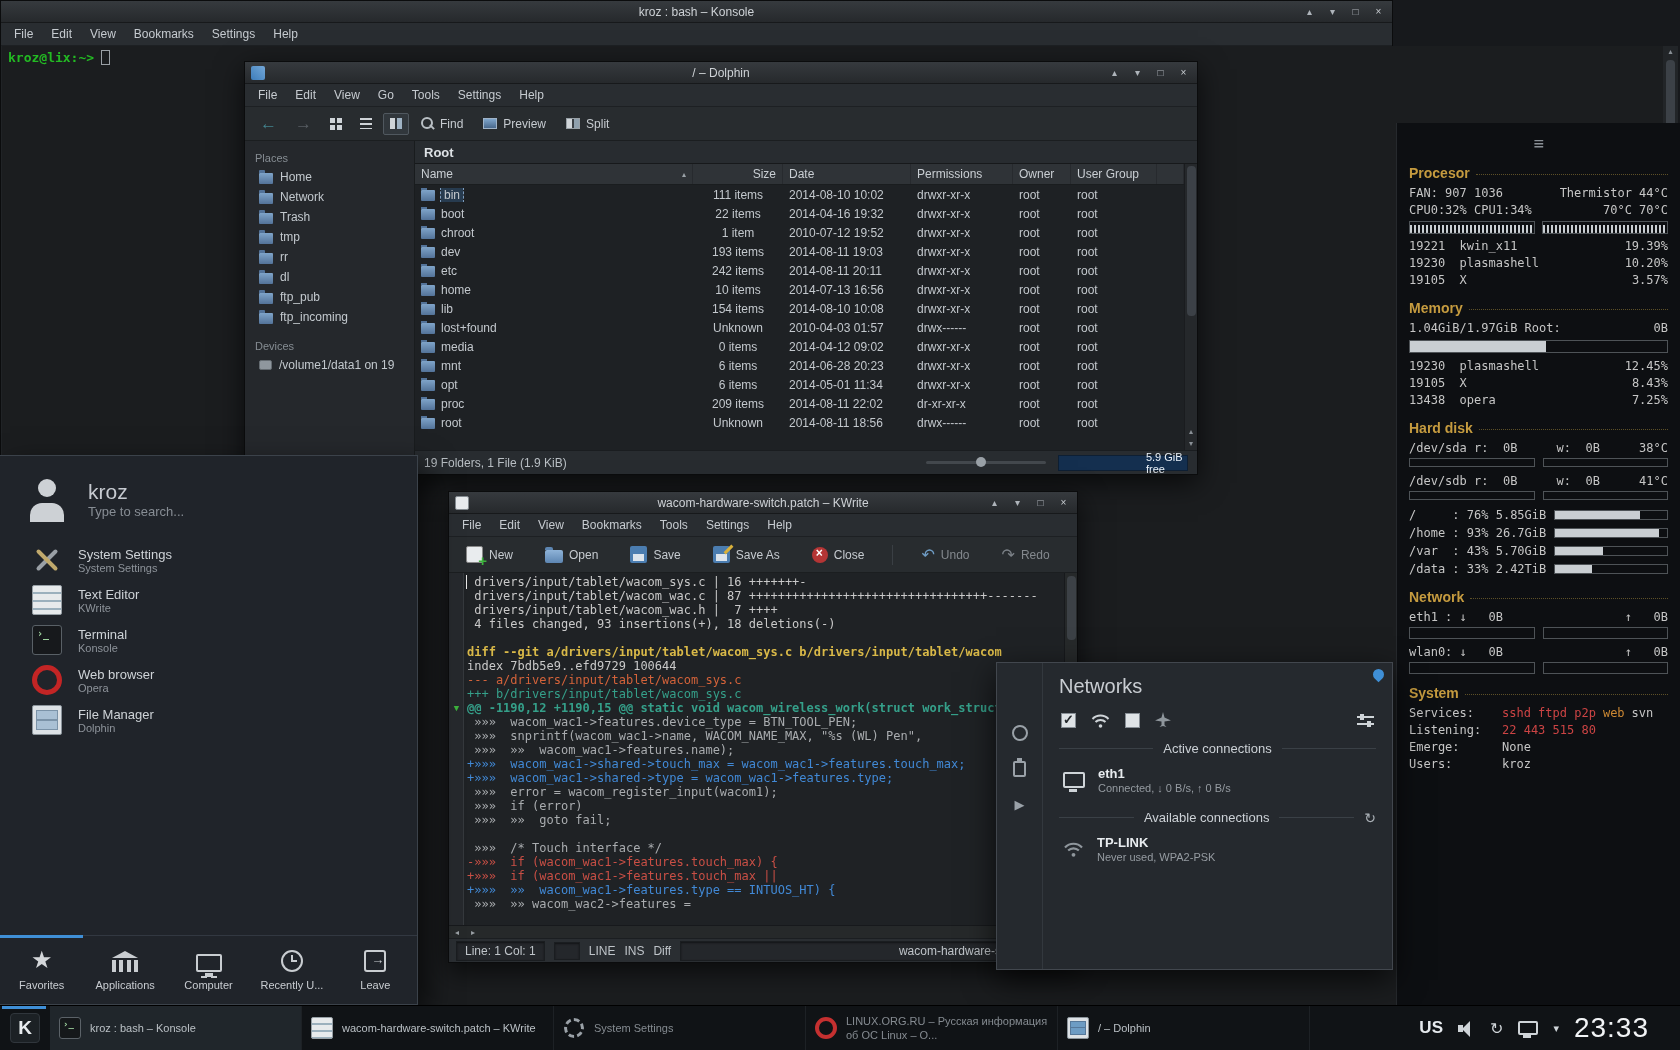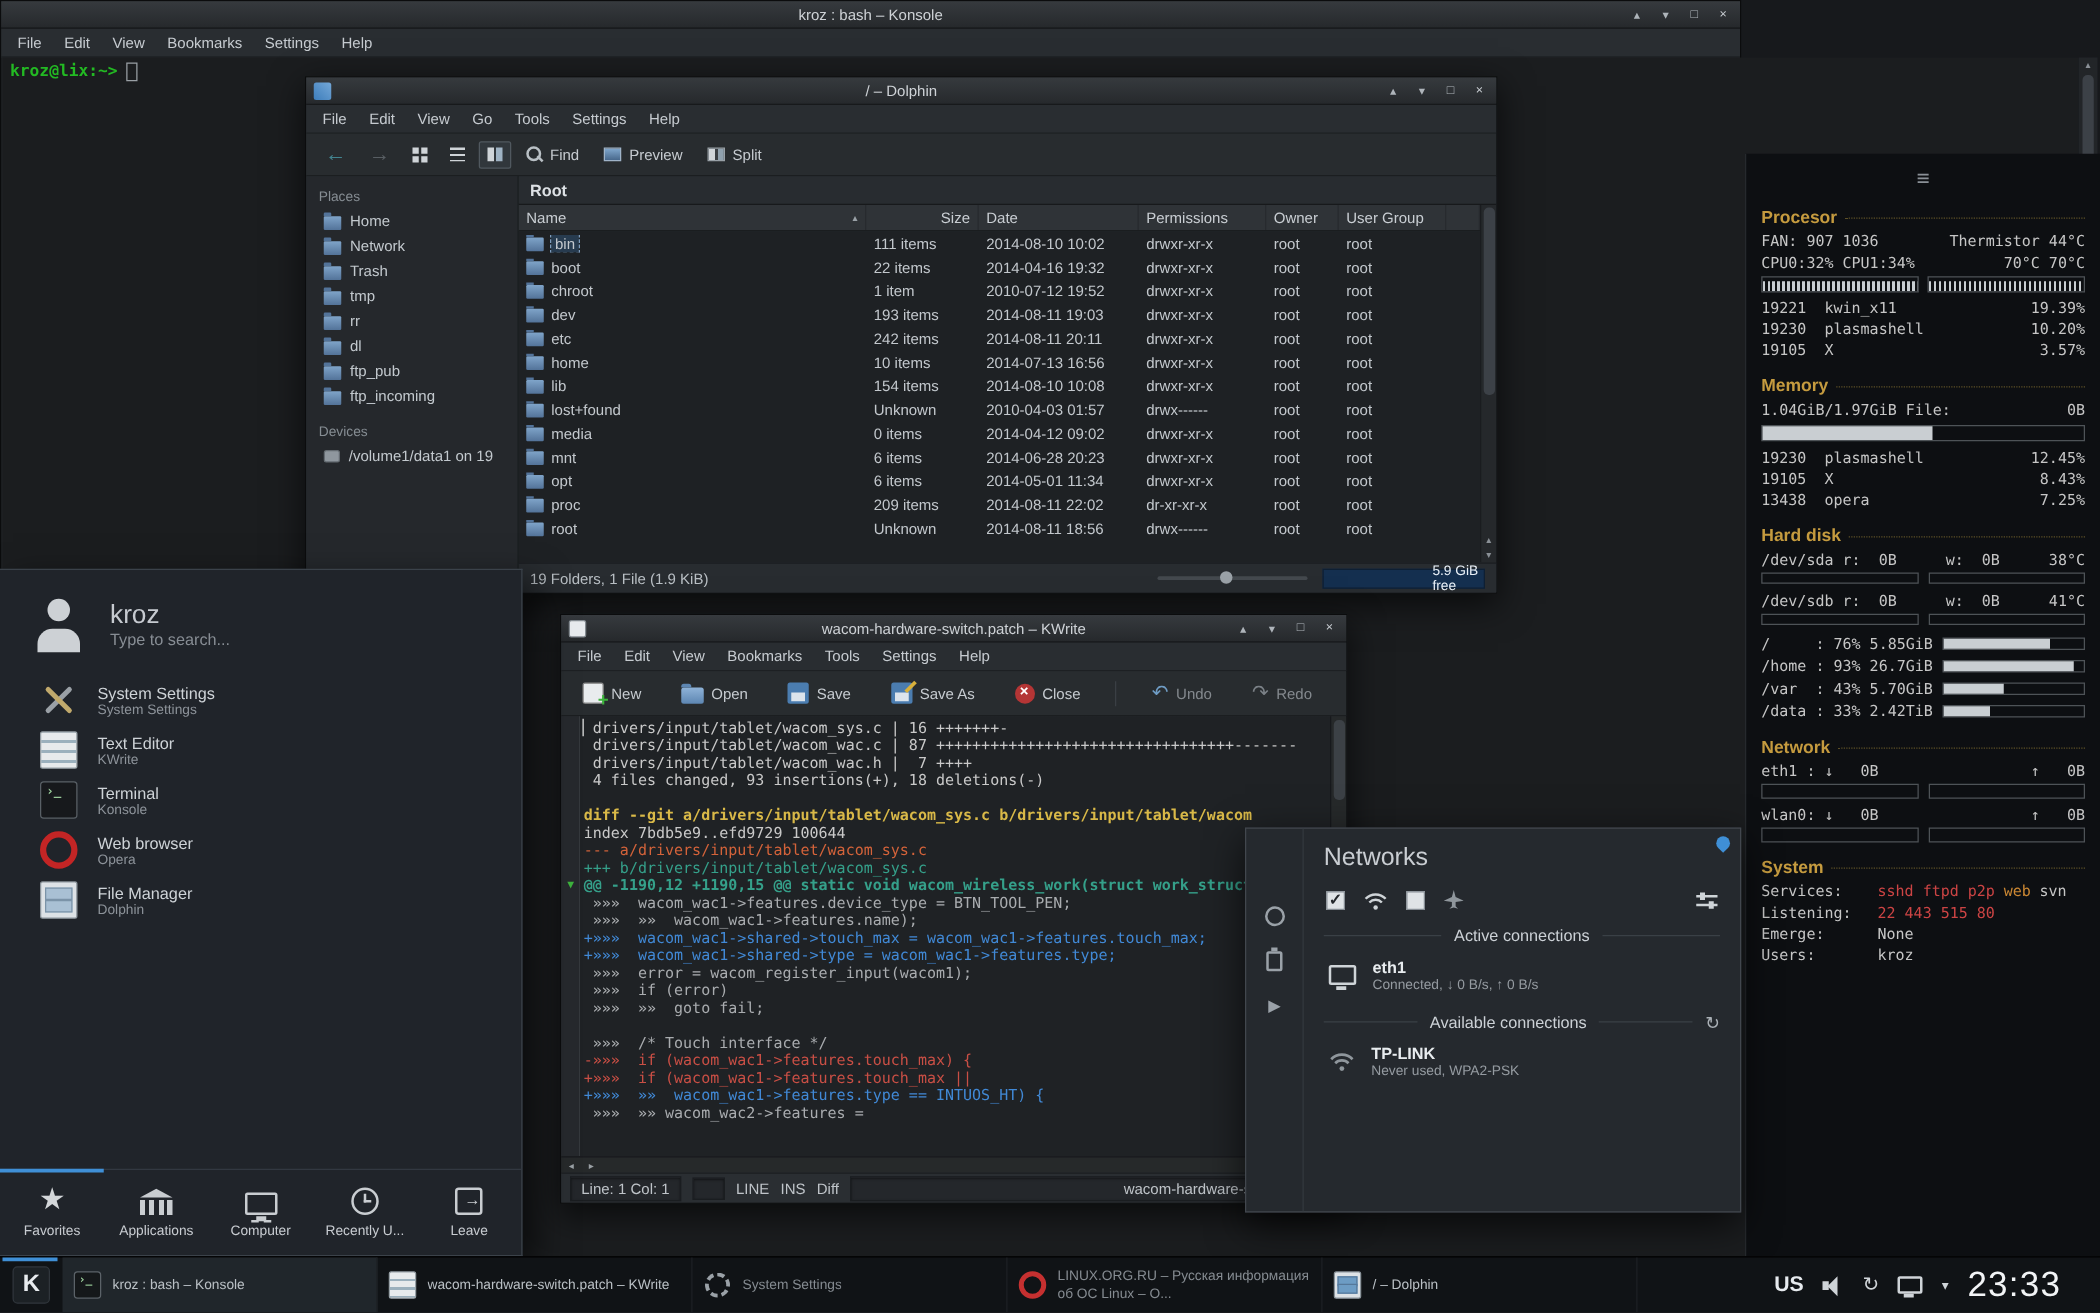--- a/index.html
+++ b/index.html
@@ -63,21 +63,21 @@
 .loc{height:23px;flex:none;background:#282c30;border-bottom:1px solid #17191b;display:flex;align-items:center;padding:0 9px;font-weight:bold;font-size:13px;color:#dde1e5}
 .tblwrap{flex:1;display:flex;min-height:0}
 .tblcols{flex:1;display:flex;flex-direction:column;min-width:0}
 .thead{display:flex;height:21px;flex:none;background:#2f3337;border-bottom:1px solid #1a1d1f;font-size:12px;color:#c9ced3}
 .th{display:flex;align-items:center;gap:4px;padding:0 6px;border-right:1px solid #272a2e}
 .c0{width:278px}.c1{width:90px;justify-content:flex-end;text-align:right}.c2{width:128px}.c3{width:102px}.c4{width:58px}.c5{width:86px}.cfill{flex:1}
 .sortarr{font-size:8px;color:#9aa1a7;margin-left:auto}
 .frows{flex:1;overflow:hidden}
 .frow{display:flex;height:19px;align-items:center;font-size:12px;color:#c3c8cd}
 .fr{padding:0 6px;white-space:nowrap;overflow:hidden}
-.fr.c1{text-align:left}
+.fr.c1{text-align:center}
 .nmwrap{display:flex;align-items:center;gap:6px;width:100%}
 .selname{background:rgba(66,129,190,.28);outline:1px dashed #7d9cbd;padding:0 3px}
 .vs{width:13px;flex:none;background:#25282b;border-left:1px solid #1a1c1f;display:flex;flex-direction:column;align-items:center}
 .vsthumb{width:9px;height:150px;background:#3c4147;border-radius:4px;margin-top:2px}
 .vsspace{flex:1}
 .dstatus{height:24px;flex:none;background:#282c30;border-top:1px solid #1a1d20;display:flex;align-items:center;gap:12px;padding:0 9px;font-size:12px;color:#b9bfc4}
 .zslider{width:120px;height:3px;background:#44494e;border-radius:2px;position:relative;margin-left:auto}
 .zknob{position:absolute;left:42%;top:-4px;width:10px;height:10px;background:#9aa1a7;border-radius:50%}
 .cap{width:130px;height:16px;background:#142f4f;border:1px solid #0e1f33;position:relative;display:flex;align-items:center;justify-content:center;font-size:11px;color:#eaf1f8}
 .capfill{position:absolute;left:0;top:0;bottom:0;width:97%;background:linear-gradient(#2f76c0,#255f9e)}
@@ -721,20 +721,24 @@
         <div class="cline">
           <span class="lmark">▼</span>
           <span class="ltext hunk">@@ -1190,12 +1190,15 @@ static void wacom_wireless_work(struct work_struct</span>
         </div>
 
         <div class="cline">
           <span class="lmark"></span>
           <span class="ltext ctx"> »»»  wacom_wac1-&gt;features.device_type = BTN_TOOL_PEN;</span>
         </div>
 
+        <div class="cline">
+          <span class="lmark"></span>
+          <span class="ltext ctx"> »»»  snprintf(wacom_wac1-&gt;name, WACOM_NAME_MAX, "%s (WL) Pen",</span>
+        </div>
 
         <div class="cline">
           <span class="lmark"></span>
           <span class="ltext ctx"> »»»  »»  wacom_wac1-&gt;features.name);</span>
         </div>
 
         <div class="cline">
           <span class="lmark"></span>
           <span class="ltext add">+»»»  wacom_wac1-&gt;shared-&gt;touch_max = wacom_wac1-&gt;features.touch_max;</span>
         </div>
@@ -953,21 +957,21 @@
 
   <div class="mproc"><span>19221  kwin_x11</span><span>19.39%</span></div>
       <div class="mproc"><span>19230  plasmashell</span><span>10.20%</span></div>
       <div class="mproc"><span>19105  X</span><span>3.57%</span></div>
     </div>
 
   <div class="msect-h">
       <span>Memory</span>
       <i></i>
     </div>
-  <div class="mline"><span>1.04GiB/1.97GiB File:</span><span>0B</span></div>
+  <div class="mline"><span>1.04GiB/1.97GiB Root:</span><span>0B</span></div>
   <div class="mbar">
       <i style="width: 53%;"></i>
     </div>
   <div>
 
   <div class="mproc"><span>19230  plasmashell</span><span>12.45%</span></div>
       <div class="mproc"><span>19105  X</span><span>8.43%</span></div>
       <div class="mproc"><span>13438  opera</span><span>7.25%</span></div>
     </div>
 

